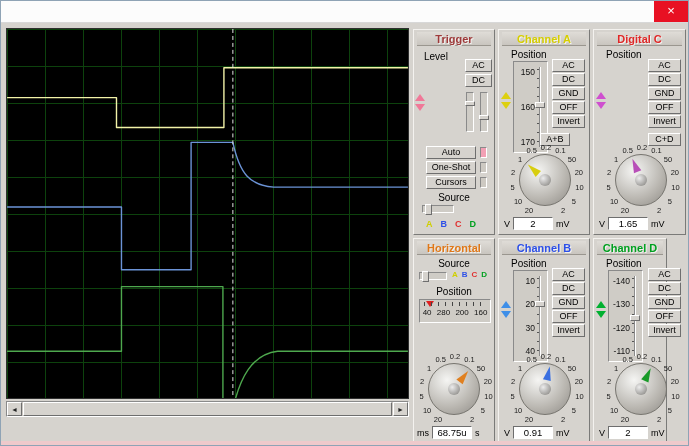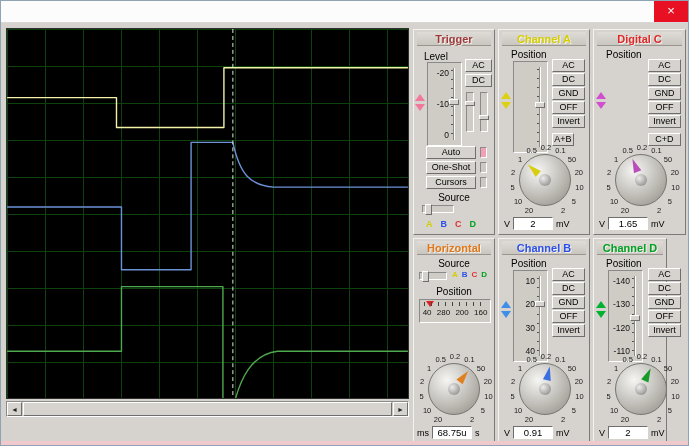--- a/index.html
+++ b/index.html
@@ -117,30 +117,20 @@
     <div class="sb-btn right">►</div>
   </div>
 
   <div class="panel" style="left:412px;top:28px;width:82px;height:206px">
     <div class="phead" style="color: rgb(158, 58, 58);">Trigger</div>
     <span class="lbl" style="left:10px;top:21px">Level</span>
     <div class="arrows" style="left:1px;top:64px">
       <div class="tri-up" style="background: rgb(240, 120, 152);"></div>
       <div class="tri-down" style="background: rgb(240, 120, 152);"></div>
     </div>
-    <div class="vslider" style="left:13px;top:32px;width:35px;height:84px">
-      <div class="vscale">
-        <span>-20</span>
-        <span>-10</span>
-        <span>0</span>
-      </div>
-      <div class="vticks"></div>
-      <div class="vtrack"></div>
-      <div class="vthumb" style="top:36px"></div>
-    </div>
     <button class="btn" style="left:51px;top:29px;width:27px">AC</button>
     <button class="btn" style="left:51px;top:44px;width:27px">DC</button>
     <div class="mini-vslider" style="left:52px;top:62px">
       <div class="mini-thumb" style="top:8px"></div>
     </div>
     <div class="mini-vslider" style="left:66px;top:62px">
       <div class="mini-thumb" style="top:22px"></div>
     </div>
     <button class="btn" style="left:12px;top:116px;width:50px">Auto</button>
     <div class="lamp" style="left: 66px; top: 117px; background: rgb(242, 160, 180);"></div>
@@ -161,30 +151,35 @@
   </div>
 
   <div class="panel" style="left:497px;top:28px;width:92px;height:206px">
     <div class="phead" style="color: rgb(214, 206, 0);">Channel A</div>
     <span class="lbl" style="left:12px;top:19px">Position</span>
     <div class="arrows" style="left:2px;top:62px">
       <div class="tri-up" style="background: rgb(221, 208, 16);"></div>
       <div class="tri-down" style="background: rgb(221, 208, 16);"></div>
     </div>
     <div class="vslider" style="left:14px;top:31px;width:35px;height:92px">
+      <div class="vscale">
+        <span>150</span>
+        <span>160</span>
+        <span>170</span>
+      </div>
       <div class="vticks"></div>
       <div class="vtrack"></div>
       <div class="vthumb" style="top:40px"></div>
     </div>
     <button class="btn" style="left:53px;top:29px;width:33px">AC</button>
     <button class="btn" style="left:53px;top:43px;width:33px">DC</button>
     <button class="btn" style="left:53px;top:57px;width:33px">GND</button>
     <button class="btn" style="left:53px;top:71px;width:33px">OFF</button>
     <button class="btn" style="left:53px;top:85px;width:33px">Invert</button>
-    <button class="btn" style="left:53px;top:103px;width:22px">A+B</button>
+    <button class="btn" style="left:41px;top:103px;width:30px">A+B</button>
     <div class="knob" style="left:20px;top:124px">
         <div class="kwrap" style="transform: rotate(-48deg);">
           <div class="kpointer" style="border-bottom-color: rgb(216, 206, 16);"></div>
         </div>
         <div class="kcap"></div>
         <span class="klabel" style="left: 9px; top: 55.4px;">20</span>
         <span class="klabel" style="left: -1.9px; top: 45.5px;">10</span>
         <span class="klabel" style="left: -7.5px; top: 31.9px;">5</span>
         <span class="klabel" style="left: -6.8px; top: 17.2px;">2</span>
         <span class="klabel" style="left: 0px; top: 4.1px;">1</span>

